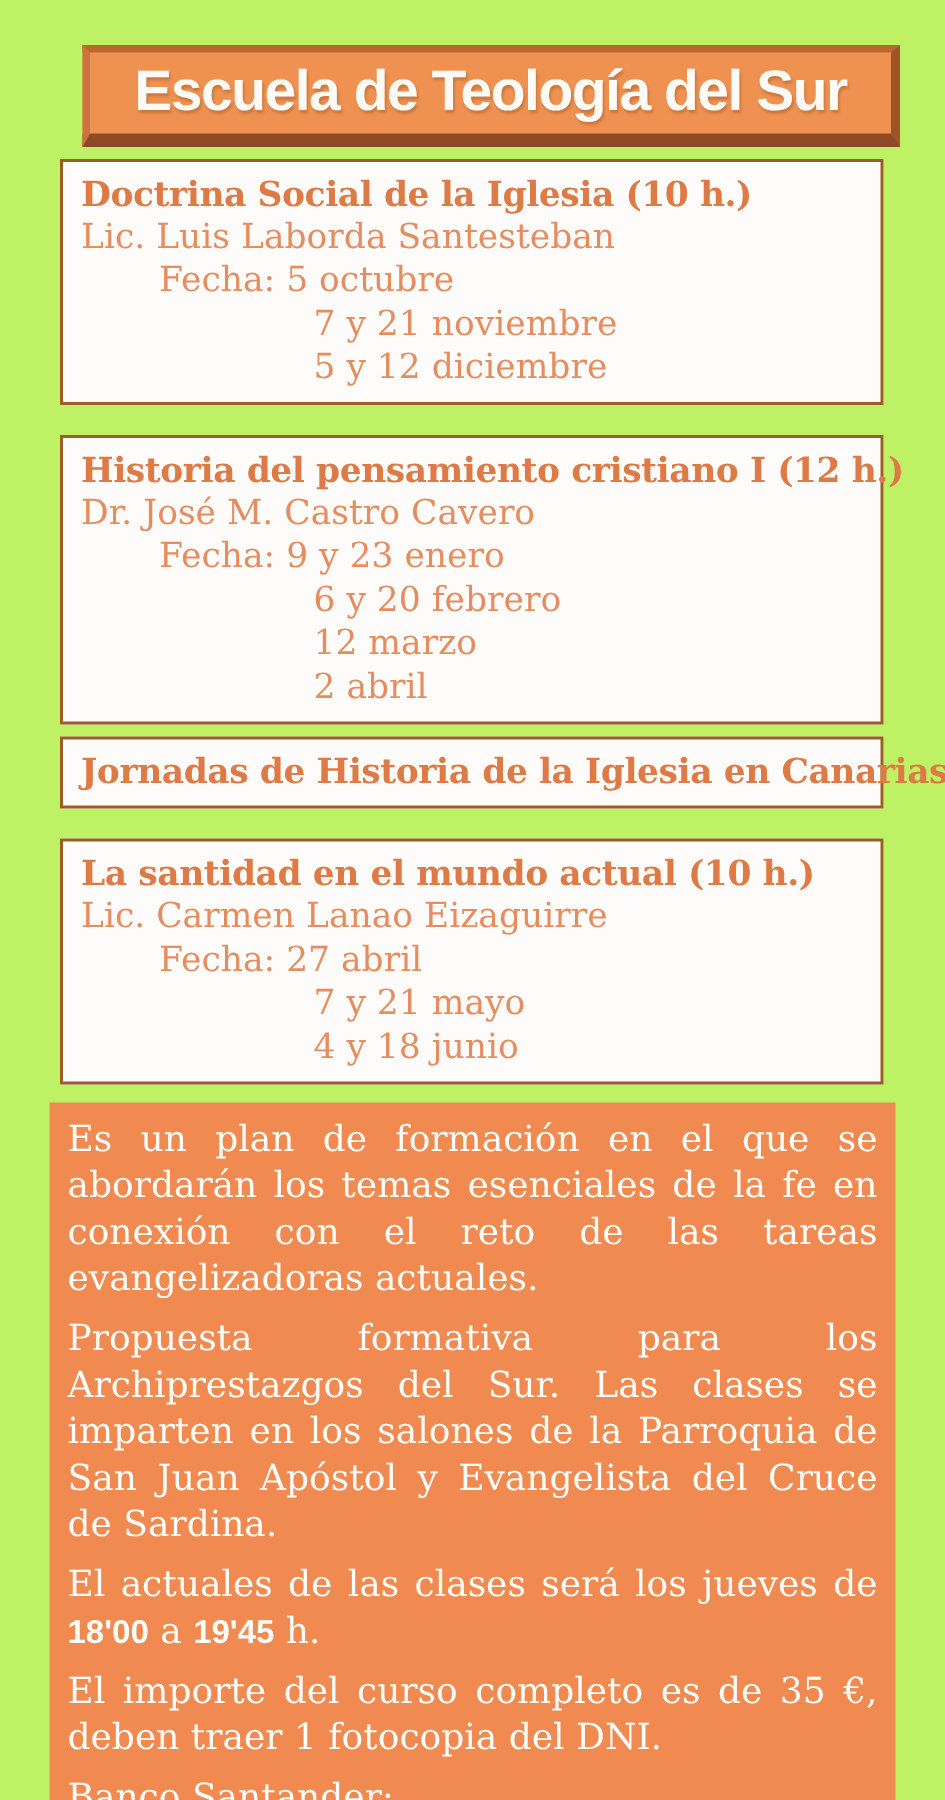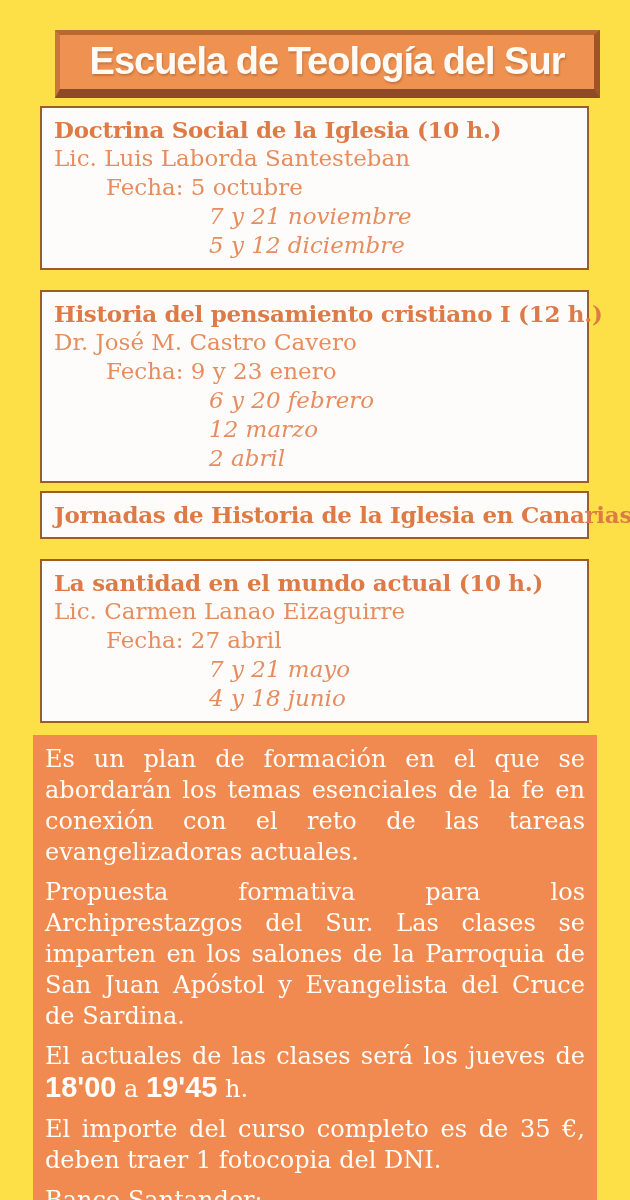--- a/index.html
+++ b/index.html
@@ -5,21 +5,21 @@
   html, body {
     margin: 0;
     padding: 0;
     background: #f6f4f0;
     font-family: "DejaVu Serif", serif;
   }
   .page {
     position: relative;
     width: 630px;
     height: 1200px;
-    background: #fde047;
+    background: #bef264;
     overflow: hidden;
   }
   
   .header-banner {
     margin: 30px 30px 0 55px;
     width: 545px;
     box-sizing: border-box;
     background: #ef9251;
     border-style: solid;
     border-width: 5px 6px 9px 5px;
@@ -56,41 +56,41 @@
   .course-box.first { margin-top: 8px; }
   .course-box.m6 { margin-top: 20px; }
   .course-box.m8 { margin-top: 8px; }
   .course-title {
     font-weight: bold;
     color: #dd7a45;
     letter-spacing: -0.3px;
     white-space: nowrap;
   }
   .fecha-line { padding-left: 52px; }
-  .date-cont { padding-left: 155px; font-style: italic; }
+  .date-cont { padding-left: 155px; }
   
   .info-block {
     margin: 12px 0 0 33px;
     width: 564px;
     box-sizing: border-box;
     background: #f08a50;
     padding: 9px 12px 10px 12px;
     color: #fffdfa;
     font-size: 24px;
     line-height: 31px;
   }
   .info-block p {
     margin: 0 0 9px 0;
     text-align: justify;
   }
   .info-block p:last-child { margin-bottom: 0; }
   .time-bold {
     font-family: "Liberation Sans", sans-serif;
     font-weight: bold;
-    font-size: 29px;
+    font-size: 22px;
   }
   .bank p { margin: 0; text-align: left; }
 </style>
 </head>
 <body>
 
 <div class="page">
 
   <div class="header-banner">
     <h1>Escuela de Teología del Sur</h1>

